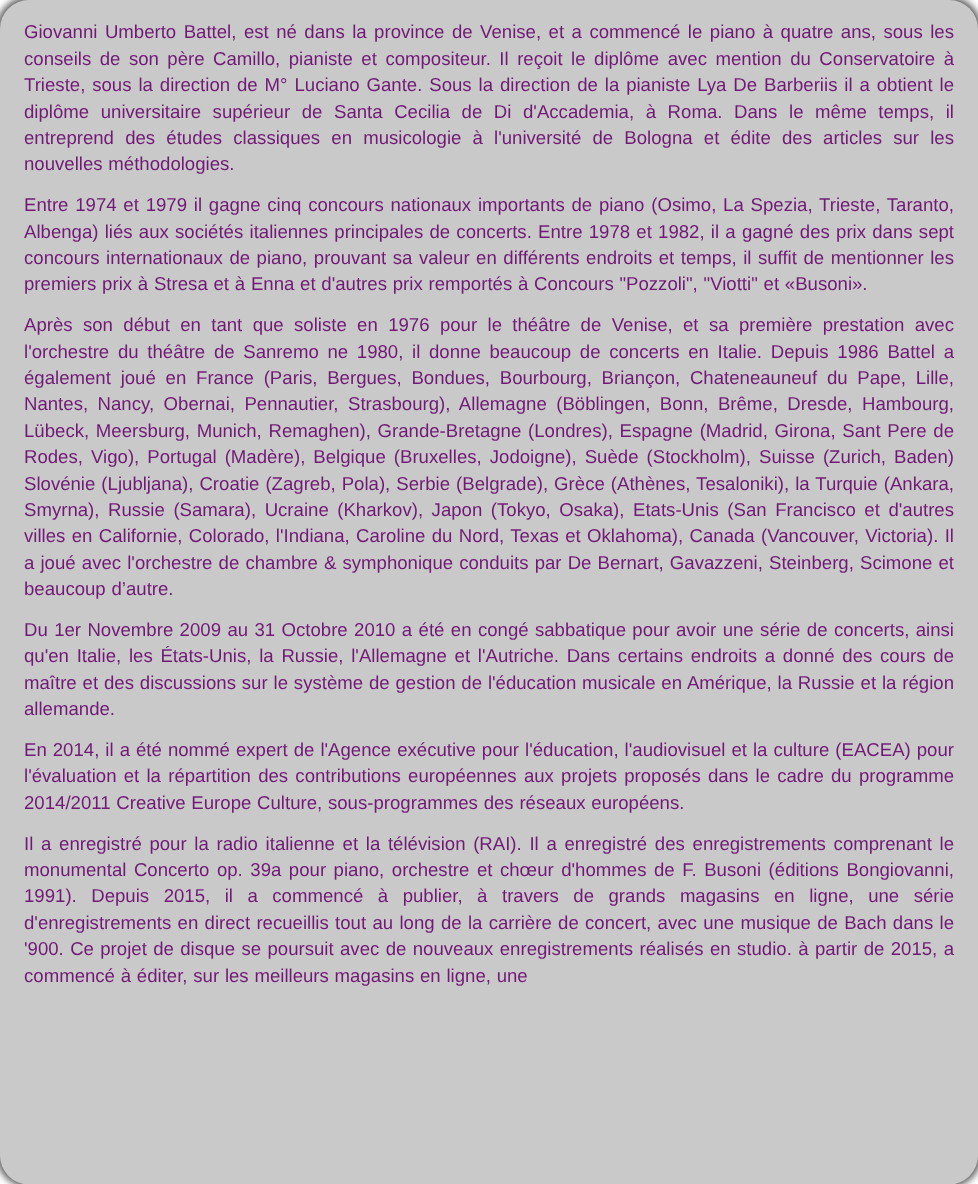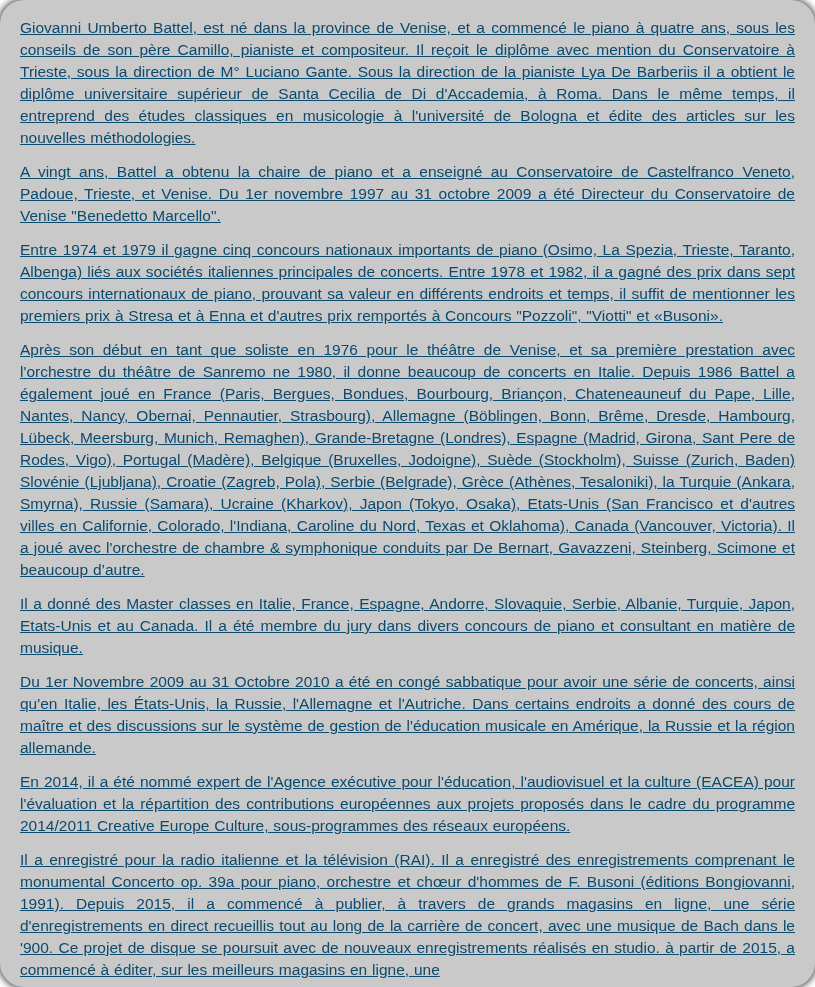--- a/index.html
+++ b/index.html
@@ -17,41 +17,38 @@
     box-sizing: border-box;
     width: 815px;
     height: 987px;
     background: #c9c9c9;
     border-radius: 24px;
     box-shadow: 0 0 6px 2px rgba(0,0,0,0.65);
     padding: 17px 20px 10px 20px;
     overflow: hidden;
   }
   .article {
-    color: #0c4a6e;
+    color: #701a75;
     font-size: 15.5px;
     line-height: 22px;
     text-align: justify;
-    text-decoration: underline;
   }
   .article p {
     margin: 0 0 12px 0;
     word-spacing: 0.5px;
   }
   .article p:last-child {
     margin-bottom: 0;
   }
 </style>
 </head>
 <body>
 
 <main class="page">
   <article class="article">
     <p>Giovanni Umberto Battel, est né dans la province de Venise, et a commencé le piano à quatre ans, sous les conseils de son père Camillo, pianiste et compositeur. Il reçoit le diplôme avec mention du Conservatoire à Trieste, sous la direction de M° Luciano Gante. Sous la direction de la pianiste Lya De Barberiis il a obtient le diplôme universitaire supérieur de Santa Cecilia de Di d'Accademia, à Roma. Dans le même temps, il entreprend des études classiques en musicologie à l'université de Bologna et édite des articles sur les nouvelles méthodologies.</p>
-    <p>A vingt ans, Battel a obtenu la chaire de piano et a enseigné au Conservatoire de Castelfranco Veneto, Padoue, Trieste, et Venise. Du 1er novembre 1997 au 31 octobre 2009 a été Directeur du Conservatoire de Venise "Benedetto Marcello".</p>
     <p>Entre 1974 et 1979 il gagne cinq concours nationaux importants de piano (Osimo, La Spezia, Trieste, Taranto, Albenga) liés aux sociétés italiennes principales de concerts. Entre 1978 et 1982, il a gagné des prix dans sept concours internationaux de piano, prouvant sa valeur en différents endroits et temps, il suffit de mentionner les premiers prix à Stresa et à Enna et d'autres prix remportés à Concours "Pozzoli", "Viotti" et «Busoni».</p>
     <p>Après son début en tant que soliste en 1976 pour le théâtre de Venise, et sa première prestation avec l'orchestre du théâtre de Sanremo ne 1980, il donne beaucoup de concerts en Italie.  Depuis 1986 Battel a également joué en France (Paris, Bergues, Bondues, Bourbourg, Briançon, Chateneauneuf du Pape, Lille, Nantes, Nancy, Obernai, Pennautier, Strasbourg), Allemagne (Böblingen, Bonn, Brême, Dresde, Hambourg, Lübeck, Meersburg, Munich, Remaghen), Grande-Bretagne (Londres), Espagne (Madrid, Girona, Sant Pere de Rodes, Vigo), Portugal (Madère), Belgique (Bruxelles, Jodoigne), Suède (Stockholm), Suisse (Zurich, Baden) Slovénie (Ljubljana), Croatie (Zagreb, Pola), Serbie (Belgrade), Grèce (Athènes, Tesaloniki), la Turquie (Ankara, Smyrna), Russie (Samara), Ucraine (Kharkov), Japon (Tokyo, Osaka), Etats-Unis (San Francisco et d'autres villes en Californie, Colorado, l'Indiana, Caroline du Nord, Texas et Oklahoma), Canada (Vancouver, Victoria). Il a joué avec l'orchestre de chambre &amp; symphonique conduits par De Bernart, Gavazzeni, Steinberg, Scimone et beaucoup d’autre.</p>
-    <p>Il a donné des Master classes en Italie, France, Espagne, Andorre, Slovaquie, Serbie, Albanie, Turquie, Japon, Etats-Unis et au Canada. Il a été membre du jury dans divers concours de piano et consultant en matière de musique.</p>
     <p>Du 1er Novembre 2009 au 31 Octobre 2010 a été en congé sabbatique pour avoir une série de concerts, ainsi qu'en Italie, les États-Unis, la Russie, l'Allemagne et l'Autriche. Dans certains endroits a donné des cours de maître et des discussions sur le système de gestion de l'éducation musicale en Amérique, la Russie et la région allemande.</p>
     <p>En 2014, il a été nommé expert de l'Agence exécutive pour l'éducation, l'audiovisuel et la culture (EACEA) pour l'évaluation et la répartition des contributions européennes aux projets proposés dans le cadre du programme 2014/2011 Creative Europe Culture, sous-programmes des réseaux européens.</p>
     <p>Il a enregistré pour la radio italienne et la télévision (RAI). Il a enregistré des enregistrements comprenant le monumental Concerto op. 39a pour piano, orchestre et chœur d'hommes de F. Busoni (éditions Bongiovanni, 1991). Depuis 2015, il a commencé à publier, à travers de grands magasins en ligne, une série d'enregistrements en direct recueillis tout au long de la carrière de concert, avec une musique de Bach dans le '900. Ce projet de disque se poursuit avec de nouveaux enregistrements réalisés en studio. à partir de 2015, a commencé à éditer, sur les meilleurs magasins en ligne, une</p>
   </article>
 </main>
 
 </body></html>

